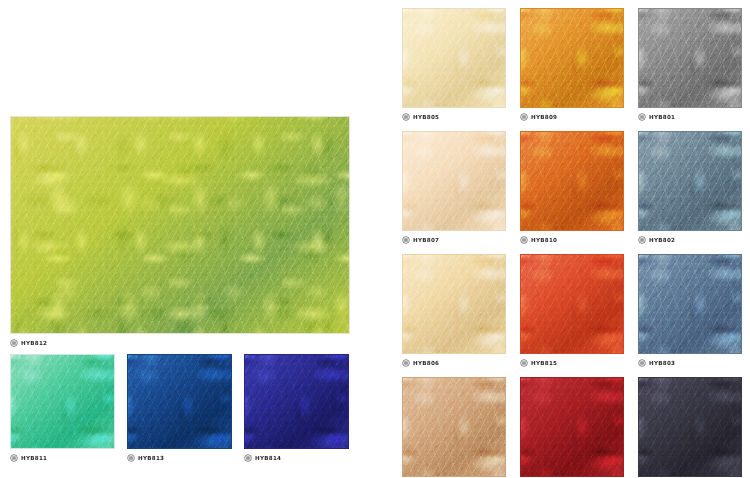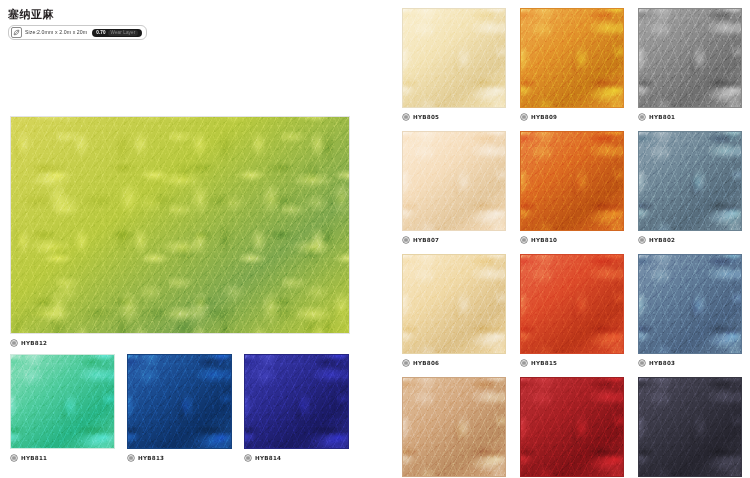--- a/index.html
+++ b/index.html
@@ -147,37 +147,20 @@
     mix-blend-mode:overlay;opacity:.8;
   }
 </style>
 </head>
 <body>
 
 <div class="page">
 
   <div class="left-panel">
 
-    <div class="title-block">
-      <div class="product-title">塞纳亚麻</div>
-
-      <div class="spec-row">
-        <span class="spec-icon">
-          <svg width="7" height="7" viewBox="0 0 12 12">
-            <path d="M2 10 C2 4 5 2 10 2 C10 7 7 10 2 10 Z" fill="none" stroke="#6a6a6a" stroke-width="1.3"></path>
-            <path d="M2.5 9.5 L9 3" fill="none" stroke="#6a6a6a" stroke-width="1"></path>
-          </svg>
-        </span>
-        <span class="spec-text">Size:2.0mm x 2.0m x 20m</span>
-        <span class="wear-badge">
-          <span class="wear-value">0.70</span>
-          <span class="wear-label">Wear Layer</span>
-        </span>
-      </div>
-    </div>
 
     <div class="hero-wrap">
       <div class="hero-swatch" id="hero-swatch" style="background: linear-gradient(142deg, rgb(214, 213, 90) 0%, rgb(184, 201, 63) 38%, rgb(127, 168, 78) 72%, rgb(184, 201, 63) 100%) rgb(184, 201, 63); border-color: rgb(227, 227, 227);">
         <div class="tex"></div>
         <div class="tex-veins"></div>
         <div class="tex-grain"></div>
       </div>
       <div class="swatch-label">
         <span class="label-icon">
           <svg width="8" height="8" viewBox="0 0 12 12">

